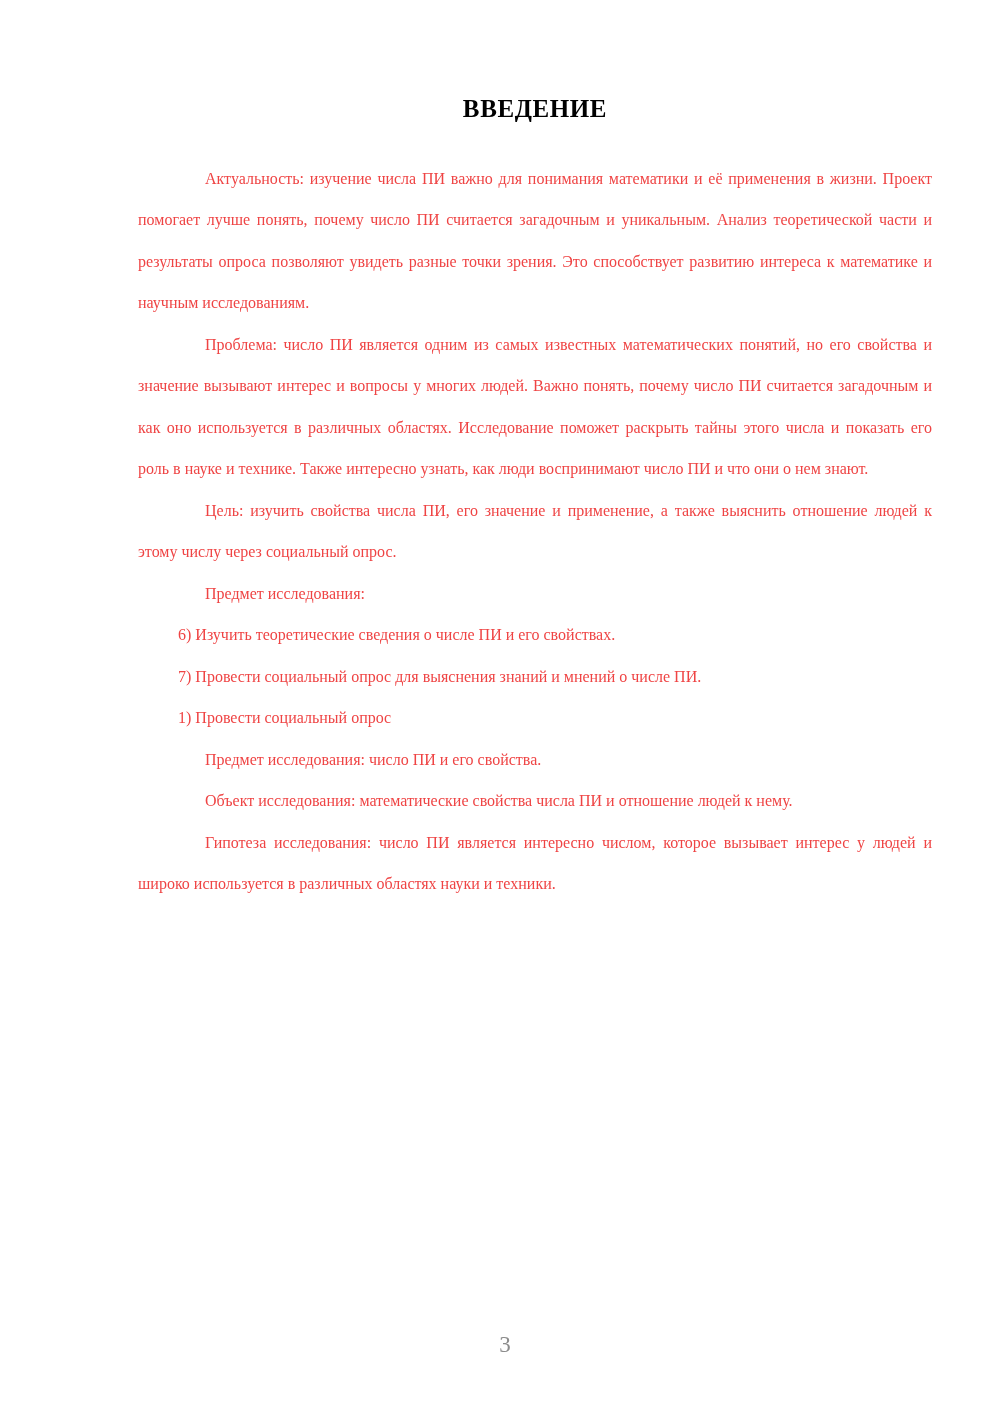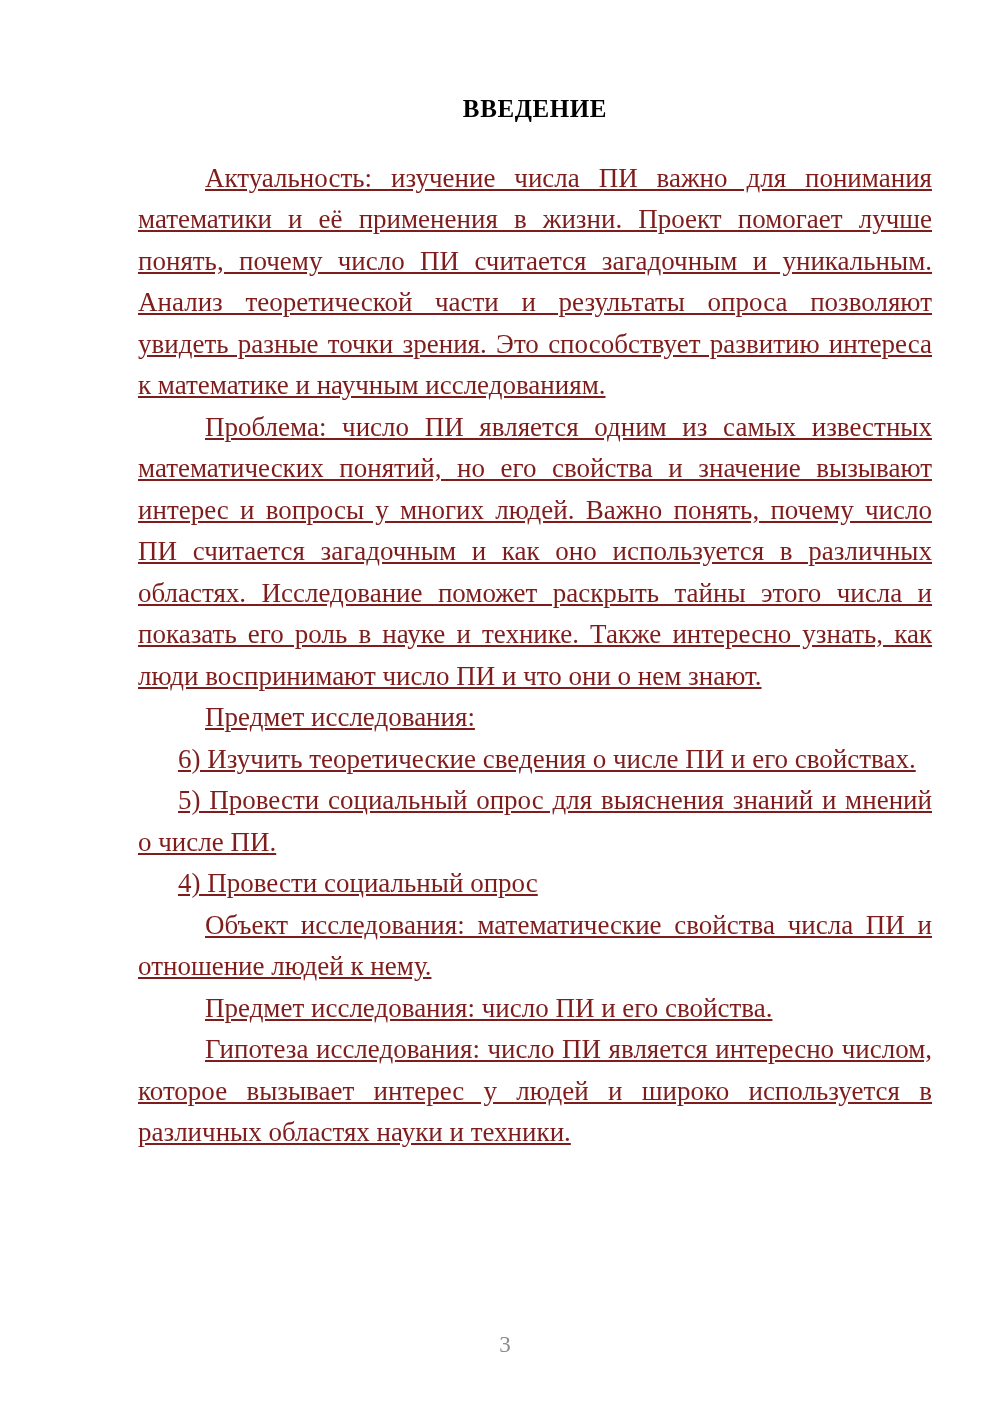--- a/index.html
+++ b/index.html
@@ -27,29 +27,28 @@
   .doc-title {
     font-size: 25px;
     font-weight: bold;
     text-align: center;
     letter-spacing: 0.6px;
     line-height: 41.5px;
     margin: 0 0 28px 0;
     color: #000000;
   }
   .para {
-    font-size: 27px;
+    font-size: 16px;
     line-height: 41.5px;
     text-align: justify;
     text-justify: inter-word;
     margin: 0;
     text-indent: 67px;
-    color: #7f1d1d;
+    color: #ef4444;
     hyphens: none;
-    text-decoration: underline;
   }
   .para.list-item {
     text-indent: 40px;
   }
   .page-number {
     position: absolute;
     left: 0;
     right: 0;
     top: 1330px;
     text-align: center;
@@ -63,25 +62,26 @@
 <body>
 
 <div class="page">
 
   <div class="content">
     <h1 class="doc-title">ВВЕДЕНИЕ</h1>
 
     <div id="paragraph-container">
         <p class="para">Актуальность: изучение числа ПИ важно для понимания математики и её применения в жизни. Проект помогает лучше понять, почему число ПИ считается загадочным и уникальным. Анализ теоретической части и результаты опроса позволяют увидеть разные точки зрения. Это способствует развитию интереса к математике и научным исследованиям.</p>
         <p class="para">Проблема: число ПИ является одним из самых известных математических понятий, но его свойства и значение вызывают интерес и вопросы у многих людей. Важно понять, почему число ПИ считается загадочным и как оно используется в различных областях. Исследование поможет раскрыть тайны этого числа и показать его роль в науке и технике. Также интересно узнать, как люди воспринимают число ПИ и что они о нем знают.</p>
+        <p class="para">Цель: изучить свойства числа ПИ, его значение и применение, а также выяснить отношение людей к этому числу через социальный опрос.</p>
         <p class="para">Предмет исследования:</p>
         <p class="para list-item">6) Изучить теоретические сведения о числе ПИ и его свойствах.</p>
-        <p class="para list-item">5) Провести социальный опрос для выяснения знаний и мнений о числе ПИ.</p>
-        <p class="para list-item">4) Провести социальный опрос</p>
+        <p class="para list-item">7) Провести социальный опрос для выяснения знаний и мнений о числе ПИ.</p>
+        <p class="para list-item">1) Провести социальный опрос</p>
+        <p class="para">Предмет исследования: число ПИ и его свойства.</p>
         <p class="para">Объект исследования: математические свойства числа ПИ и отношение людей к нему.</p>
-        <p class="para">Предмет исследования: число ПИ и его свойства.</p>
         <p class="para">Гипотеза исследования: число ПИ является интересно числом, которое вызывает интерес у людей и широко используется в различных областях науки и техники.</p>
       </div>
   </div>
 
   <div class="page-number">3</div>
 
 </div>
 
 </body></html>

